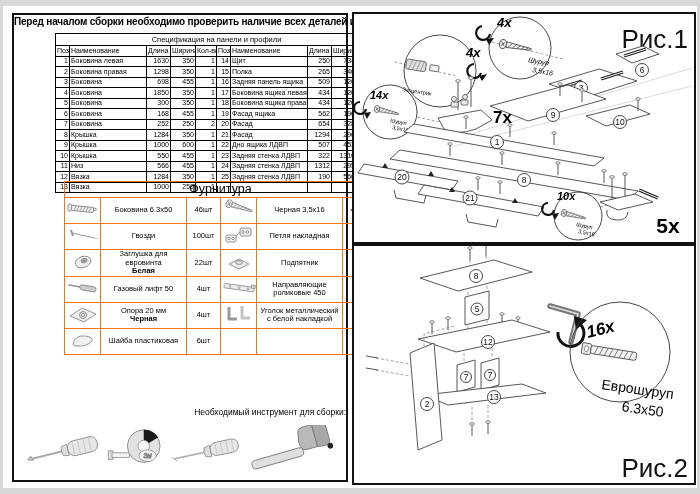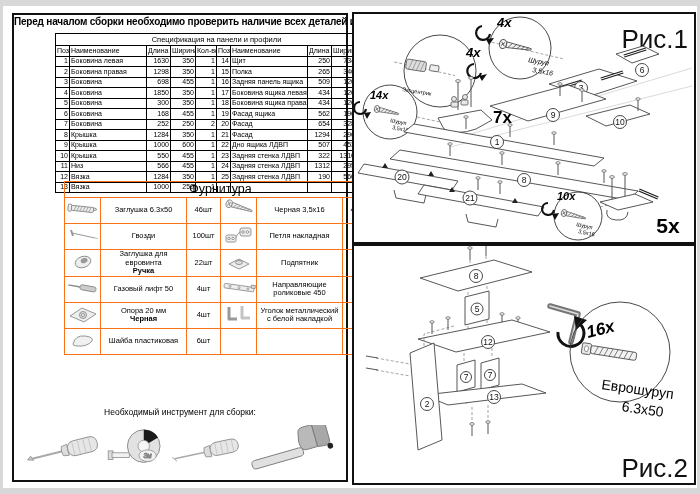--- a/index.html
+++ b/index.html
@@ -19,21 +19,21 @@
   .spec th.title{text-align:center;font-size:7.5px;height:11px;}
   .spec .c-pos{text-align:right;}
   .spec .c-num{text-align:right;}
 
   .hw{position:absolute;left:18px;top:166px;width:312px;font-size:7.5px;}
   .hw td,.hw th{border:1px solid #f97316;padding:0 1px;text-align:center;vertical-align:middle;line-height:1.15;font-weight:normal;}
   .hw td{height:25px;}
   .hw th.hw-title{font-size:12.5px;height:15px;}
   .hw .bold{font-weight:bold;}
 
-  .tools-label{position:absolute;top:392px;left:0;width:100%;text-align:center;font-size:8.5px;}
+  .tools-label{position:absolute;top:392px;left:0;width:100%;text-align:right;font-size:8.5px;}
   .tools-row{position:absolute;top:402px;left:8px;width:316px;height:62px;display:flex;justify-content:space-around;align-items:center;}
 
   .fig-box{position:absolute;left:352px;width:344px;border:2px solid #111;box-sizing:border-box;background:#fff;}
   .fig1-box{top:12px;height:232px;}
   .fig2-box{top:244px;height:241px;}
 
   .fig-label{font-size:26px;fill:#111;font-family:"Liberation Sans",sans-serif;}
   .callout{fill:none;stroke:#333;stroke-width:0.9;}
   .count{font-size:13px;font-weight:bold;font-style:italic;}
   .count2{font-size:11px;font-weight:bold;font-style:italic;}
@@ -273,21 +273,21 @@
     <tbody>
         <tr>
           <td class="hw-icon"><svg width="32" height="18" viewBox="0 0 32 18">
               <g stroke="#8a8a8a" fill="#eee" stroke-width="0.9" transform="rotate(6 16 9)">
                 <rect x="1" y="5.5" width="3.5" height="7" rx="1"></rect>
                 <rect x="4.5" y="6.5" width="22" height="5" rx="1"></rect>
                 <path fill="none" d="M7,11.5 l2,-5 M10,11.5 l2,-5 M13,11.5 l2,-5 M16,11.5 l2,-5 M19,11.5 l2,-5 M22,11.5 l2,-5" stroke-width="0.7"></path>
                 <path d="M26.5,6.5 l3,1.2 v0.8 l-3,1.2 z"></path>
               </g>
             </svg></td>
-          <td class="hw-name">Заглушка 6.3x50</td>
+          <td class="hw-name">Боковина 6.3x50</td>
           <td class="hw-qty">46шт</td>
           <td class="hw-icon"><svg width="32" height="20" viewBox="0 0 32 20">
               <g transform="rotate(18 16 10)" stroke="#8a8a8a" fill="#eee" stroke-width="0.9">
                 <ellipse cx="5" cy="8" rx="3" ry="4"></ellipse>
                 <path d="M3.6,6 l2.8,4 M3.6,10 l2.8,-4" fill="none" stroke-width="0.8"></path>
                 <path d="M8,5.6 L29,7.4 L29,8.6 L8,10.4 Z"></path>
                 <path fill="none" stroke-width="0.7" d="M10,9.8 l3,-3.6 M13.5,9.6 l3,-3.4 M17,9.4 l2.8,-3.2 M20.5,9.2 l2.6,-3 M24,9 l2.2,-2.6"></path>
               </g>
             </svg></td>
           <td class="hw-name">Черная 3,5x16</td>
@@ -317,21 +317,21 @@
           <td class="hw-name">Петля накладная</td>
           <td class="hw-qty">7шт</td>
         </tr>
         <tr>
           <td class="hw-icon"><svg width="32" height="20" viewBox="0 0 32 20">
               <g transform="rotate(-18 16 10)">
                 <ellipse cx="16" cy="10" rx="8" ry="5.5" fill="#eee" stroke="#8a8a8a" stroke-width="0.9"></ellipse>
                 <ellipse cx="17.5" cy="9" rx="3.5" ry="2.5" fill="#999"></ellipse>
               </g>
             </svg></td>
-          <td class="hw-name">Заглушка для евровинта<div class="bold">Ручка</div></td>
+          <td class="hw-name">Заглушка для евровинта<div class="bold">Белая</div></td>
           <td class="hw-qty">22шт</td>
           <td class="hw-icon"><svg width="32" height="20" viewBox="0 0 32 20">
               <g stroke="#8a8a8a" stroke-width="0.9">
                 <polygon points="6,12 16,7 26,12 16,17" fill="#eee"></polygon>
                 <ellipse cx="16" cy="10.5" rx="3.5" ry="2" fill="#ddd"></ellipse>
               </g>
             </svg></td>
           <td class="hw-name">Подпятник</td>
           <td class="hw-qty">2шт</td>
         </tr>

